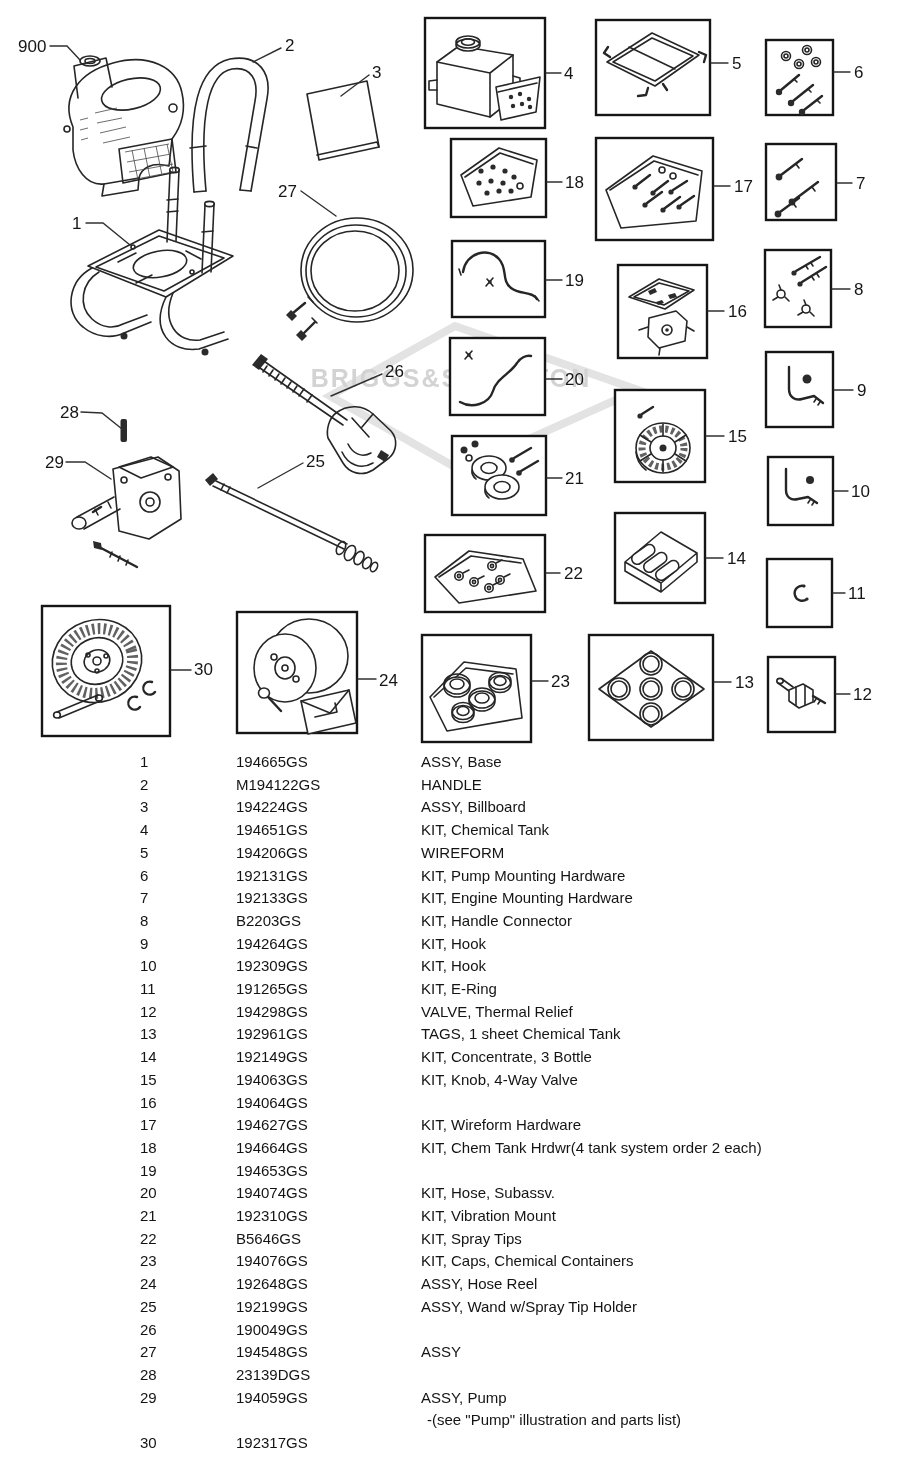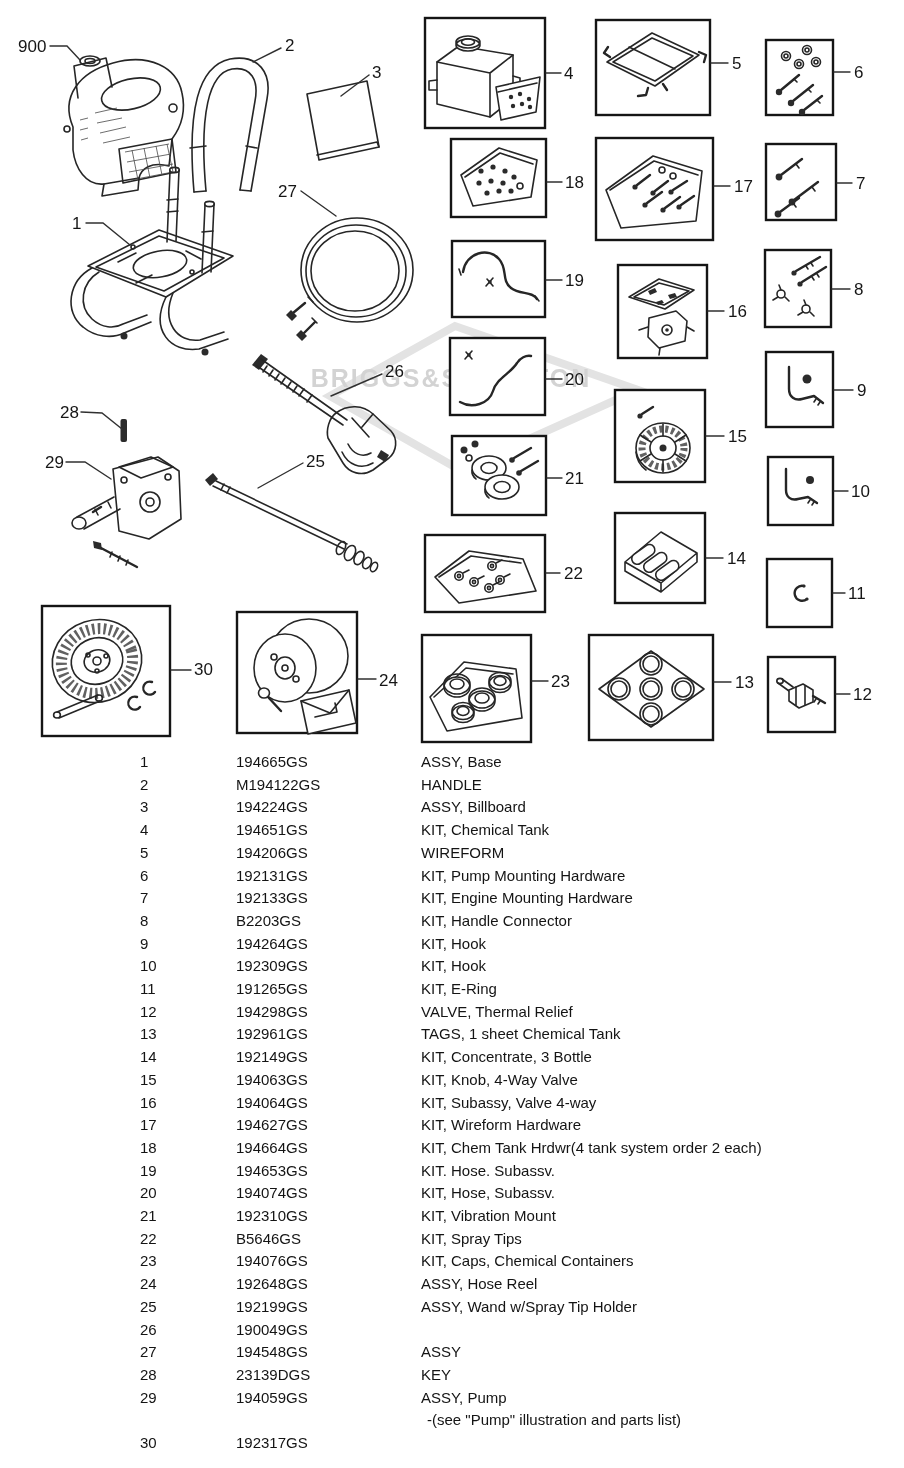--- a/index.html
+++ b/index.html
@@ -637,24 +637,20 @@
       <span class="c-part">194063GS</span>
       <span class="c-desc">
         <span class="d1">KIT, Knob, 4-Way Valve</span>
         <span class="d2"></span>
       </span>
     </div>
 
     <div class="prow">
       <span class="c-item">16</span>
       <span class="c-part">194064GS</span>
-      <span class="c-desc">
-        <span class="d1">KIT, Subassy, Valve 4-way</span>
-        <span class="d2"></span>
-      </span>
     </div>
 
     <div class="prow">
       <span class="c-item">17</span>
       <span class="c-part">194627GS</span>
       <span class="c-desc">
         <span class="d1">KIT, Wireform Hardware</span>
         <span class="d2"></span>
       </span>
     </div>
@@ -664,24 +660,20 @@
       <span class="c-part">194664GS</span>
       <span class="c-desc">
         <span class="d1">KIT, Chem Tank Hrdwr(4 tank system order 2 each)</span>
         <span class="d2"></span>
       </span>
     </div>
 
     <div class="prow">
       <span class="c-item">19</span>
       <span class="c-part">194653GS</span>
-      <span class="c-desc">
-        <span class="d1">KIT. Hose. Subassv.</span>
-        <span class="d2"></span>
-      </span>
     </div>
 
     <div class="prow">
       <span class="c-item">20</span>
       <span class="c-part">194074GS</span>
       <span class="c-desc">
         <span class="d1">KIT, Hose, Subassv.</span>
         <span class="d2"></span>
       </span>
     </div>
@@ -741,24 +733,20 @@
       <span class="c-part">194548GS</span>
       <span class="c-desc">
         <span class="d1">ASSY</span>
         <span class="d2"></span>
       </span>
     </div>
 
     <div class="prow">
       <span class="c-item">28</span>
       <span class="c-part">23139DGS</span>
-      <span class="c-desc">
-        <span class="d1">KEY</span>
-        <span class="d2"></span>
-      </span>
     </div>
 
     <div class="prow">
       <span class="c-item">29</span>
       <span class="c-part">194059GS</span>
       <span class="c-desc">
         <span class="d1">ASSY, Pump</span>
         <span class="d2">-(see "Pump" illustration and parts list)</span>
       </span>
     </div>

